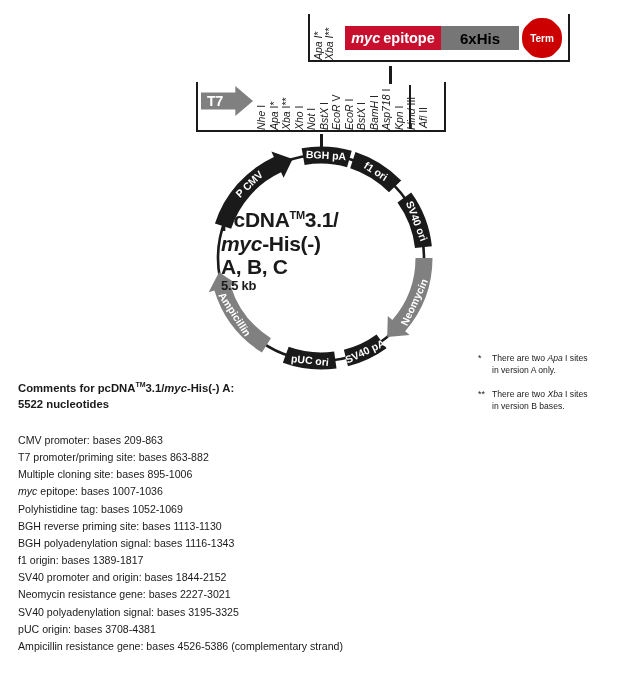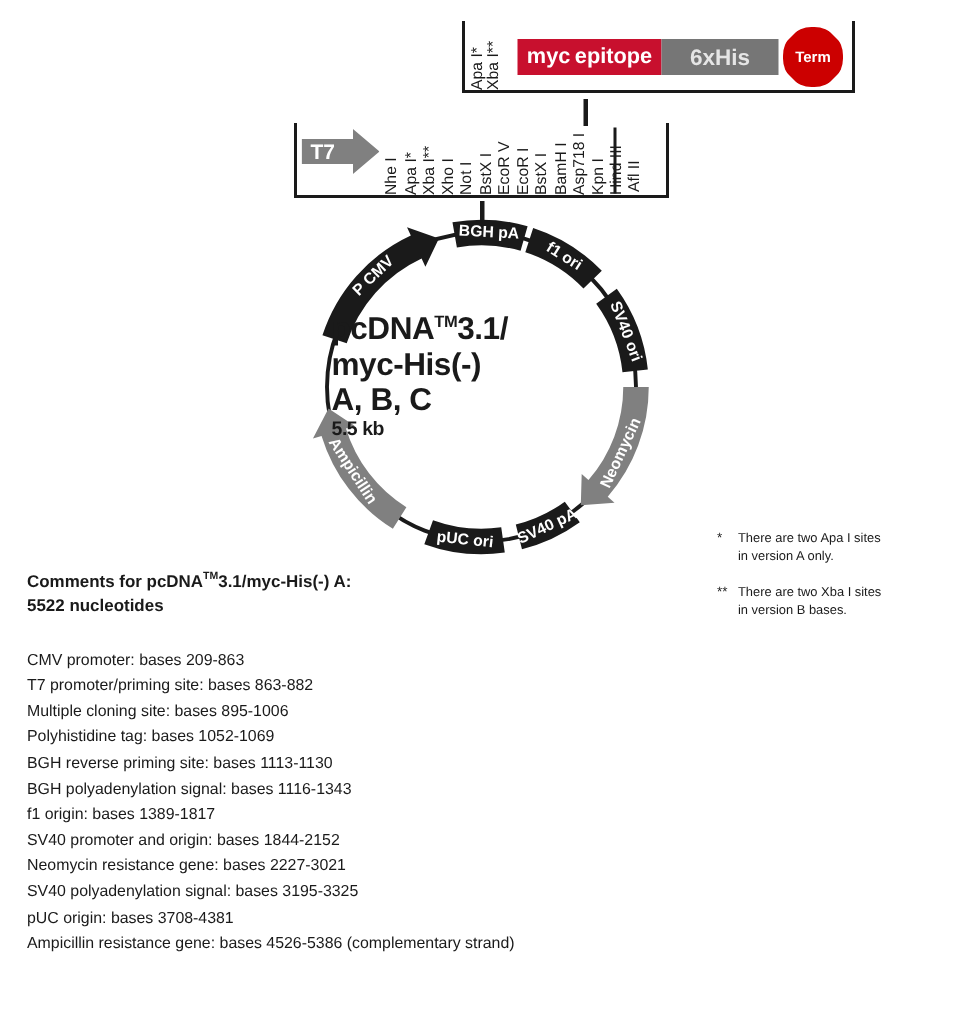--- a/index.html
+++ b/index.html
@@ -17,33 +17,33 @@
     border-left:2.5px solid #1a1a1a;
     border-right:2.5px solid #1a1a1a;
     border-bottom:2.5px solid #1a1a1a;
     box-sizing:border-box;
   }
   .vlabel{
     writing-mode:vertical-rl;transform:rotate(180deg);
     font-size:10.5px;letter-spacing:0px;white-space:nowrap;
     line-height:1;
   }
-  .it{}
+  .it{font-style:italic;}
   #cass-apa{position:absolute;left:5px;top:2px;height:44px;}
   #cass-xba{position:absolute;left:16px;top:2px;height:44px;}
 
   #myc-box{
     position:absolute;left:37px;top:12px;width:96px;height:24px;
     background:#c8102e;color:#ffffff;font-size:14.5px;font-weight:bold;
     display:flex;align-items:center;justify-content:center;
   }
   #myc-box .it{margin-right:3px;}
   #his-box{
     position:absolute;left:133px;top:12px;width:78px;height:24px;
-    background:#767676;color:#e5e5e5;font-size:15px;font-weight:bold;
+    background:#767676;color:#000000;font-size:15px;font-weight:bold;
     display:flex;align-items:center;justify-content:center;
   }
   #term-oct{
     position:absolute;left:214px;top:4px;width:40px;height:40px;
     background:#cc0000;color:#ffffff;
     clip-path:polygon(30% 0,70% 0,100% 30%,100% 70%,70% 100%,30% 100%,0 70%,0 30%);
     display:flex;align-items:center;justify-content:center;
     font-size:10px;font-weight:bold;border-radius:19px;
   }
 
@@ -184,20 +184,21 @@
   </div>
 
 <div id="comments-head">
   <span>Comments for pcDNA</span><span class="sup">TM</span><span>3.1/</span><span class="it">myc</span><span>-His(-) A:</span>
   <div>5522 nucleotides</div>
 </div>
 <div id="comments-list">
     <div>CMV promoter: bases 209-863</div>
     <div>T7 promoter/priming site: bases 863-882</div>
     <div>Multiple cloning site: bases 895-1006</div>
+    <div><span class="it">myc</span><span> epitope: bases 1007-1036</span></div>
     <div>Polyhistidine tag: bases 1052-1069</div>
     <div>BGH reverse priming site: bases 1113-1130</div>
     <div>BGH polyadenylation signal: bases 1116-1343</div>
     <div>f1 origin: bases 1389-1817</div>
     <div>SV40 promoter and origin: bases 1844-2152</div>
     <div>Neomycin resistance gene: bases 2227-3021</div>
     <div>SV40 polyadenylation signal: bases 3195-3325</div>
     <div>pUC origin: bases 3708-4381</div>
     <div>Ampicillin resistance gene: bases 4526-5386 (complementary strand)</div>
   </div>

